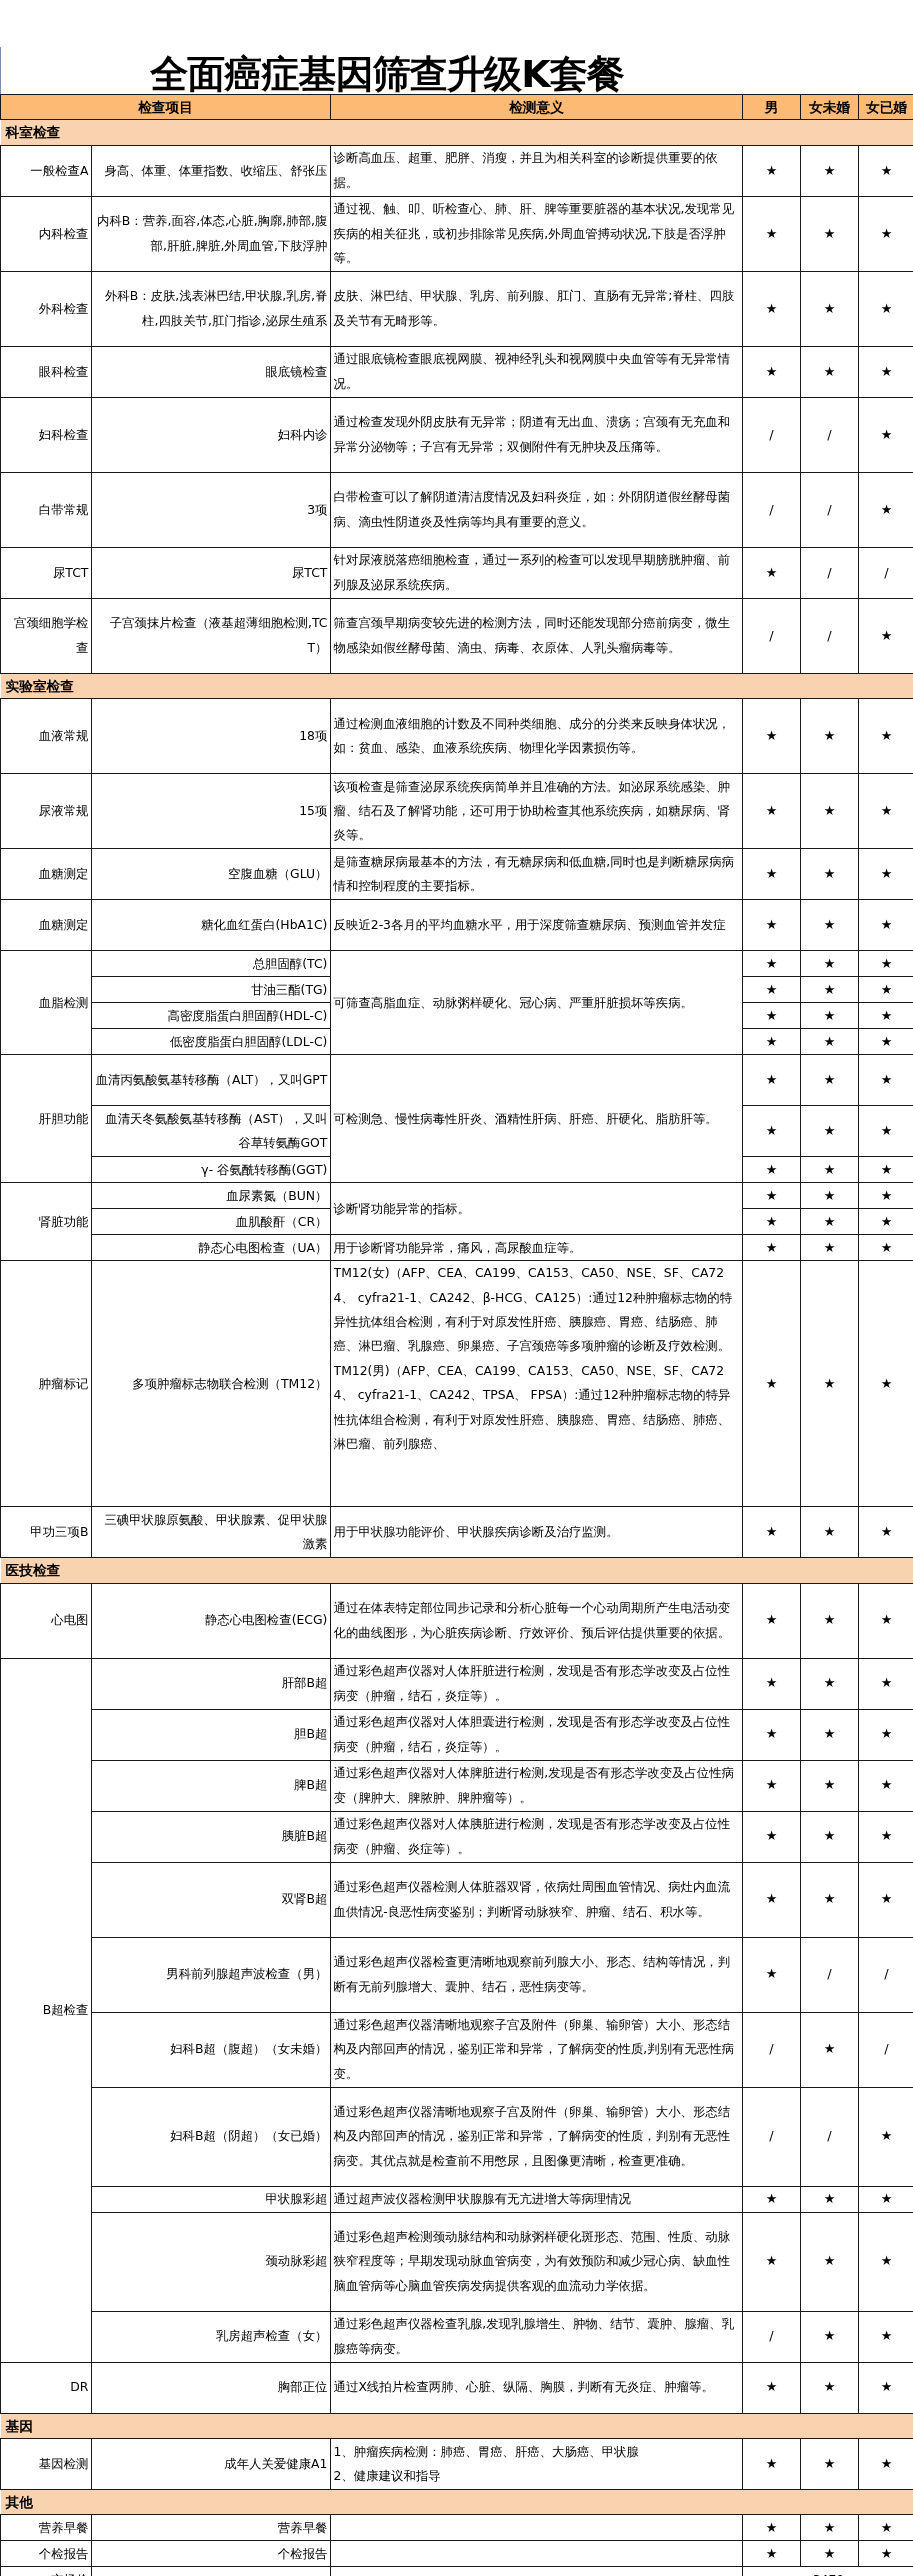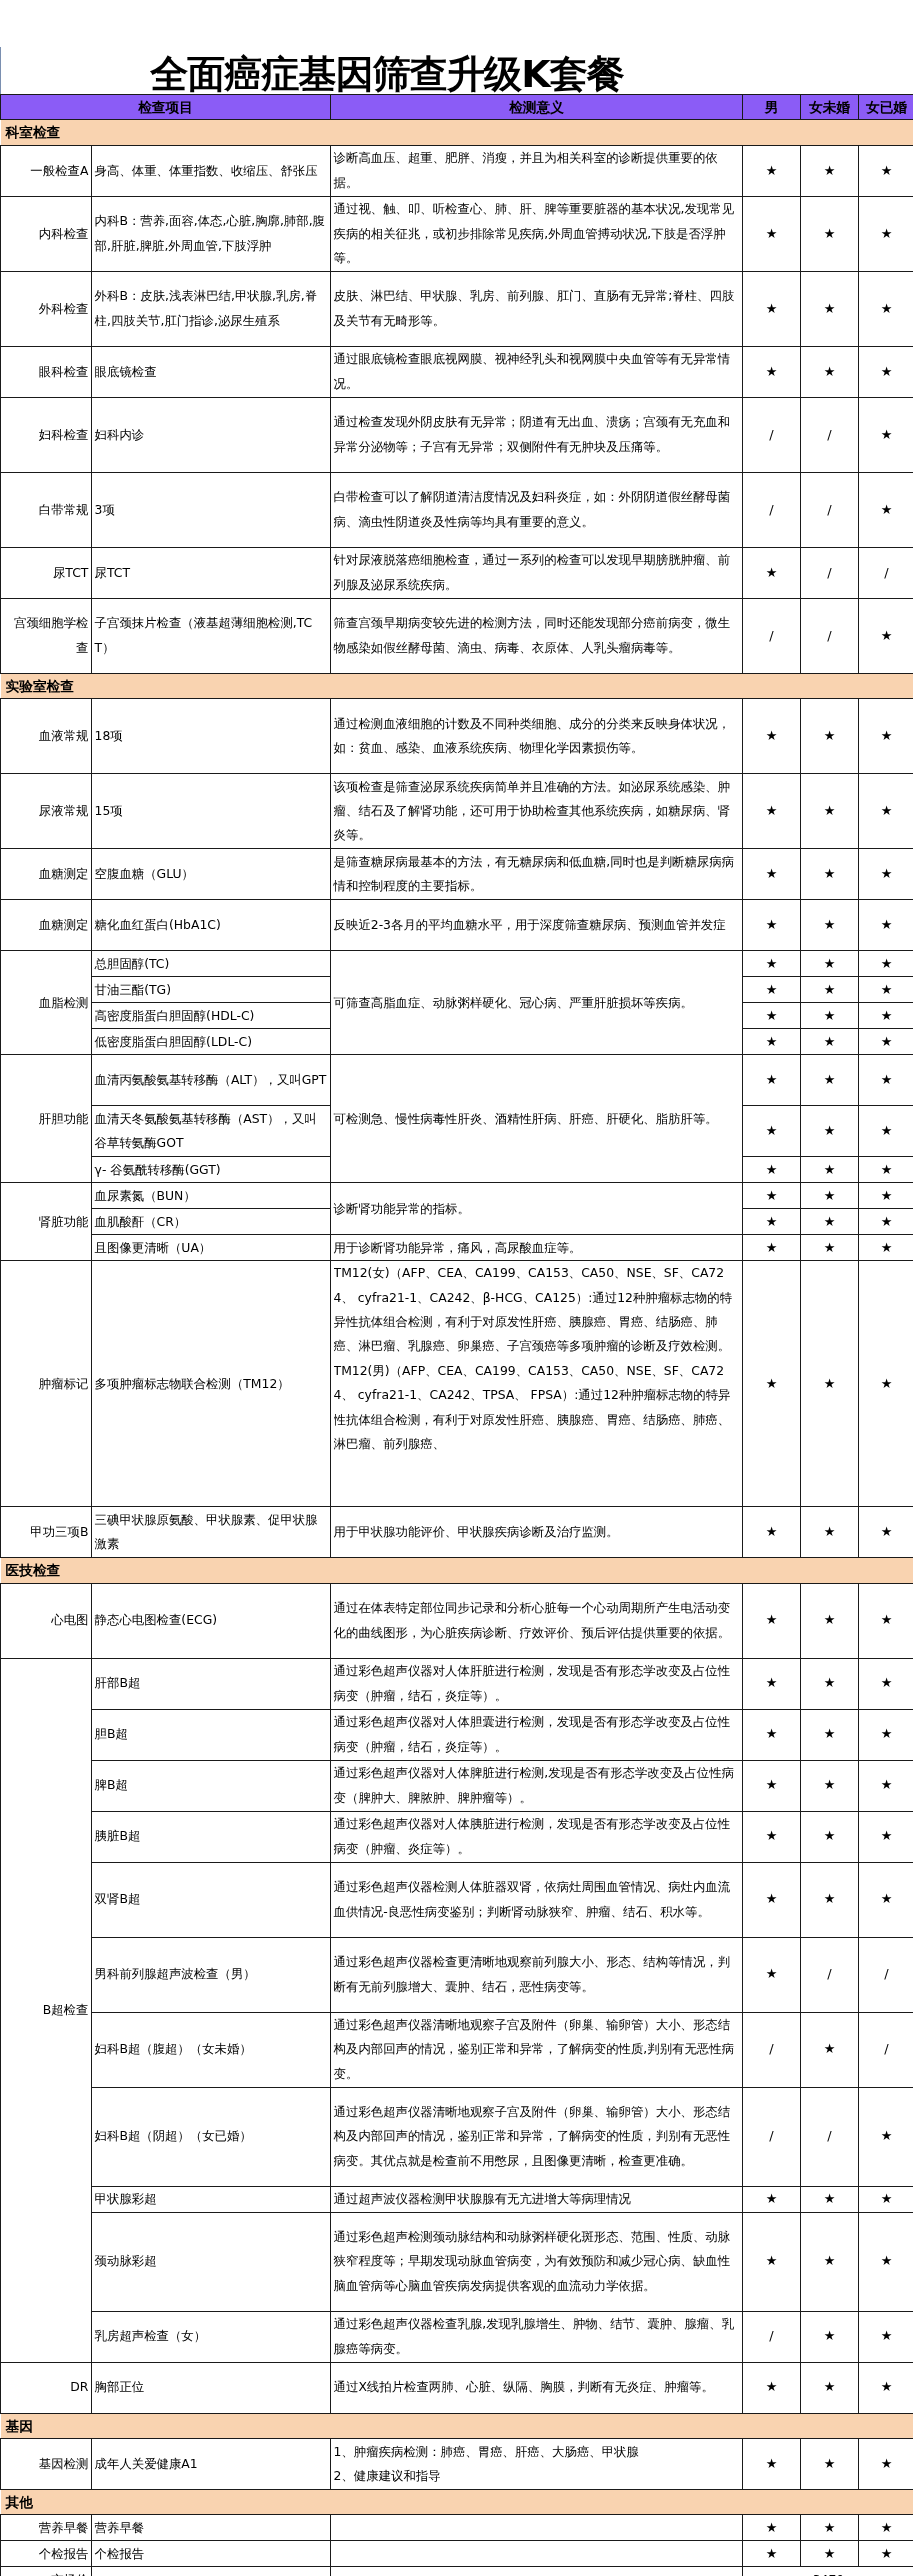--- a/index.html
+++ b/index.html
@@ -6,24 +6,24 @@
   body { width: 913px; height: 2576px; position: relative; overflow: hidden;
          font-family: "DejaVu Sans", "Liberation Sans", sans-serif; color: #000; }
   .title { position: absolute; top: 24px; left: 0; width: 723px; text-align: center;
            font-size: 38px; font-weight: bold; letter-spacing: -0.9px; padding-left: 51px; box-sizing: border-box; }
   .left-edge { position: absolute; top: 47px; left: 0; width: 0.9px; height: 51px; background: #7a8fb0; }
   table { position: absolute; top: 94px; left: 0; width: 913px; border-collapse: collapse; table-layout: fixed; }
   col.c0 { width: 91px; } col.c1 { width: 239px; } col.c2 { width: 412px; }
   col.c3 { width: 58px; } col.c4 { width: 58px; } col.c5 { width: 56px; }
   td, th { border: 1.3px solid #1a1a1a; font-size: 12.4px; line-height: 24.4px; padding: 0 2.6px;
            vertical-align: middle; word-break: break-all; }
-  th { background: #8b5cf6; font-weight: bold; height: 24px; text-align: center; font-size: 13.7px; }
+  th { background: #fdba74; font-weight: bold; height: 24px; text-align: center; font-size: 13.7px; }
   tr.section td { background: #f9d3b0; font-weight: bold; font-size: 13.7px; height: 23px; padding-left: 5px; border-left: none; border-right: none; }
   td.cat { text-align: right; }
-  td.item { text-align: left; }
+  td.item { text-align: right; }
   td.mean { text-align: left; margin-left: 15px; }
   td.mark { text-align: center; font-size: 13px; }
   td.price { text-align: center; }
   tr.r1 td { height: 25px; }
   tr.r2 td { height: 50px; }
   tr.r3 td { height: 74px; }
   tr.r4 td { height: 98px; }
   tr.rtm td { height: 245px; }
 </style>
 </head>
@@ -214,21 +214,21 @@
       <td class="mark">★</td>
       <td class="mark">★</td>
     </tr>
     <tr class="r1">
       <td class="item">血肌酸酐（CR）</td>
       <td class="mark">★</td>
       <td class="mark">★</td>
       <td class="mark">★</td>
     </tr>
     <tr class="r1">
-      <td class="item">且图像更清晰（UA）</td>
+      <td class="item">静态心电图检查（UA）</td>
       <td class="mean">用于诊断肾功能异常，痛风，高尿酸血症等。</td>
       <td class="mark">★</td>
       <td class="mark">★</td>
       <td class="mark">★</td>
     </tr>
 
     <tr class="rtm">
       <td class="cat">肿瘤标记</td>
       <td class="item">多项肿瘤标志物联合检测（TM12）</td>
       <td class="mean" style="vertical-align:top;overflow:hidden;">

